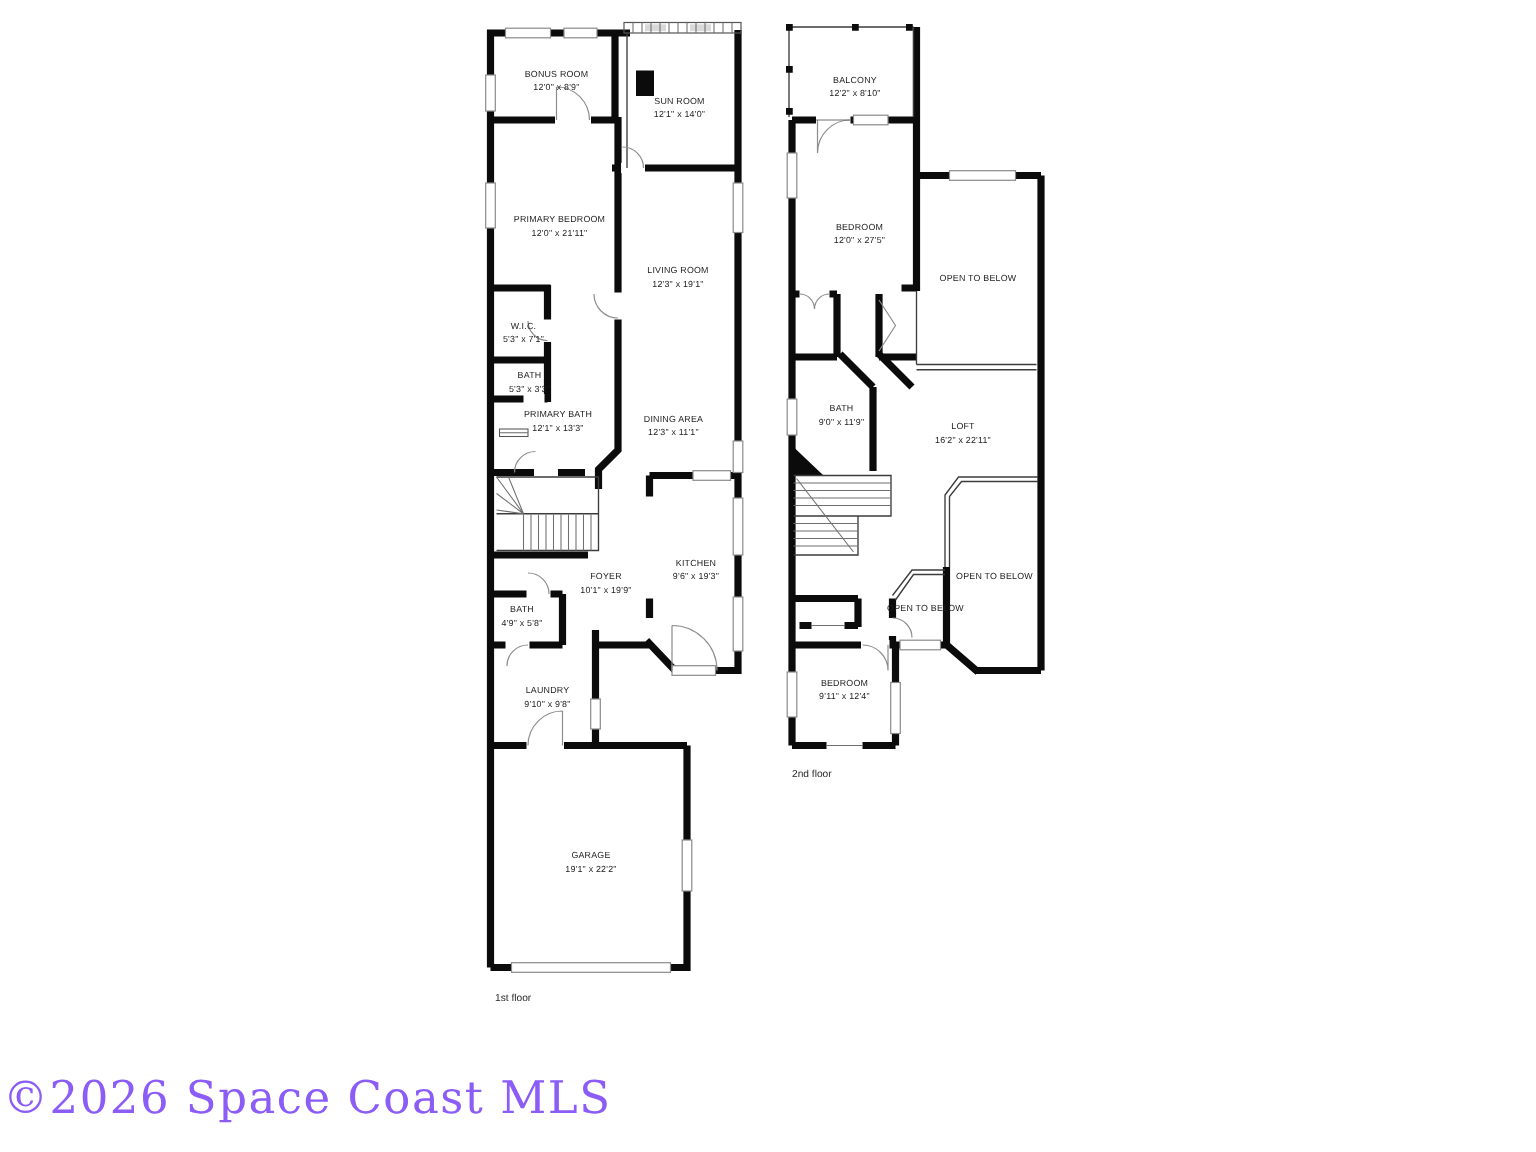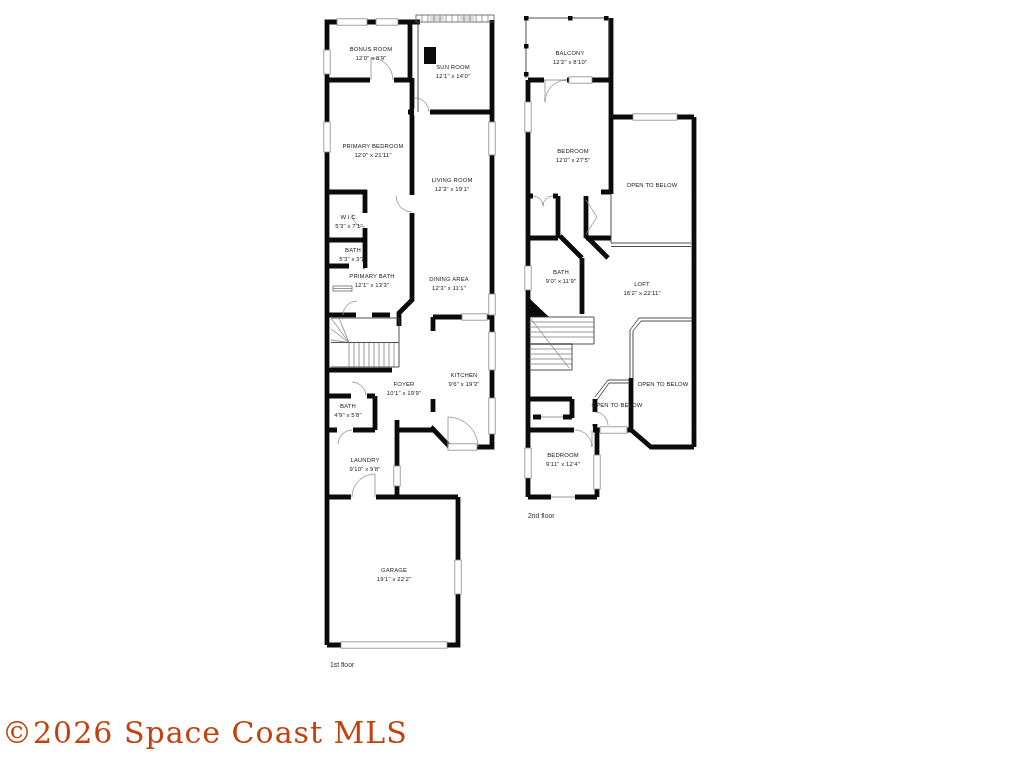--- a/index.html
+++ b/index.html
@@ -12,21 +12,21 @@
         letter-spacing:.15px;text-anchor:middle;}
   .floor-caption{font-family:"Liberation Sans",sans-serif;fill:#2b2b2b;font-size:6.8px;}
   .wall{stroke:#0b0b0b;stroke-width:4.8;fill:none;}
   .thin{stroke:#3c3c3c;stroke-width:.9;fill:none;}
   .hair{stroke:#6f6f6f;stroke-width:.7;fill:none;}
   .arc{stroke:#8d8d8d;stroke-width:.8;fill:none;}
   .gap{fill:#ffffff;stroke:none;}
   .win{fill:#ffffff;stroke:#8a8a8a;stroke-width:.8;}
   .solid{fill:#0b0b0b;stroke:none;}
   #watermark{position:absolute;left:2px;top:715px;font-family:"DejaVu Serif","Liberation Serif",serif;
-        font-size:30px;color:#c2410c;letter-spacing:1px;white-space:nowrap;}
+        font-size:30px;color:#8b5cf6;letter-spacing:1px;white-space:nowrap;}
   #disclaimer{position:absolute;left:297px;top:736px;font-size:10px;color:#b6b6b6;
         letter-spacing:.3px;white-space:nowrap;font-family:"Liberation Sans",sans-serif;}
 </style>
 </head>
 <body>
 
 <div id="page">
 <svg id="plan-svg" width="1024" height="768" viewBox="0 0 1024 768" xmlns="http://www.w3.org/2000/svg">
 
   <g>

